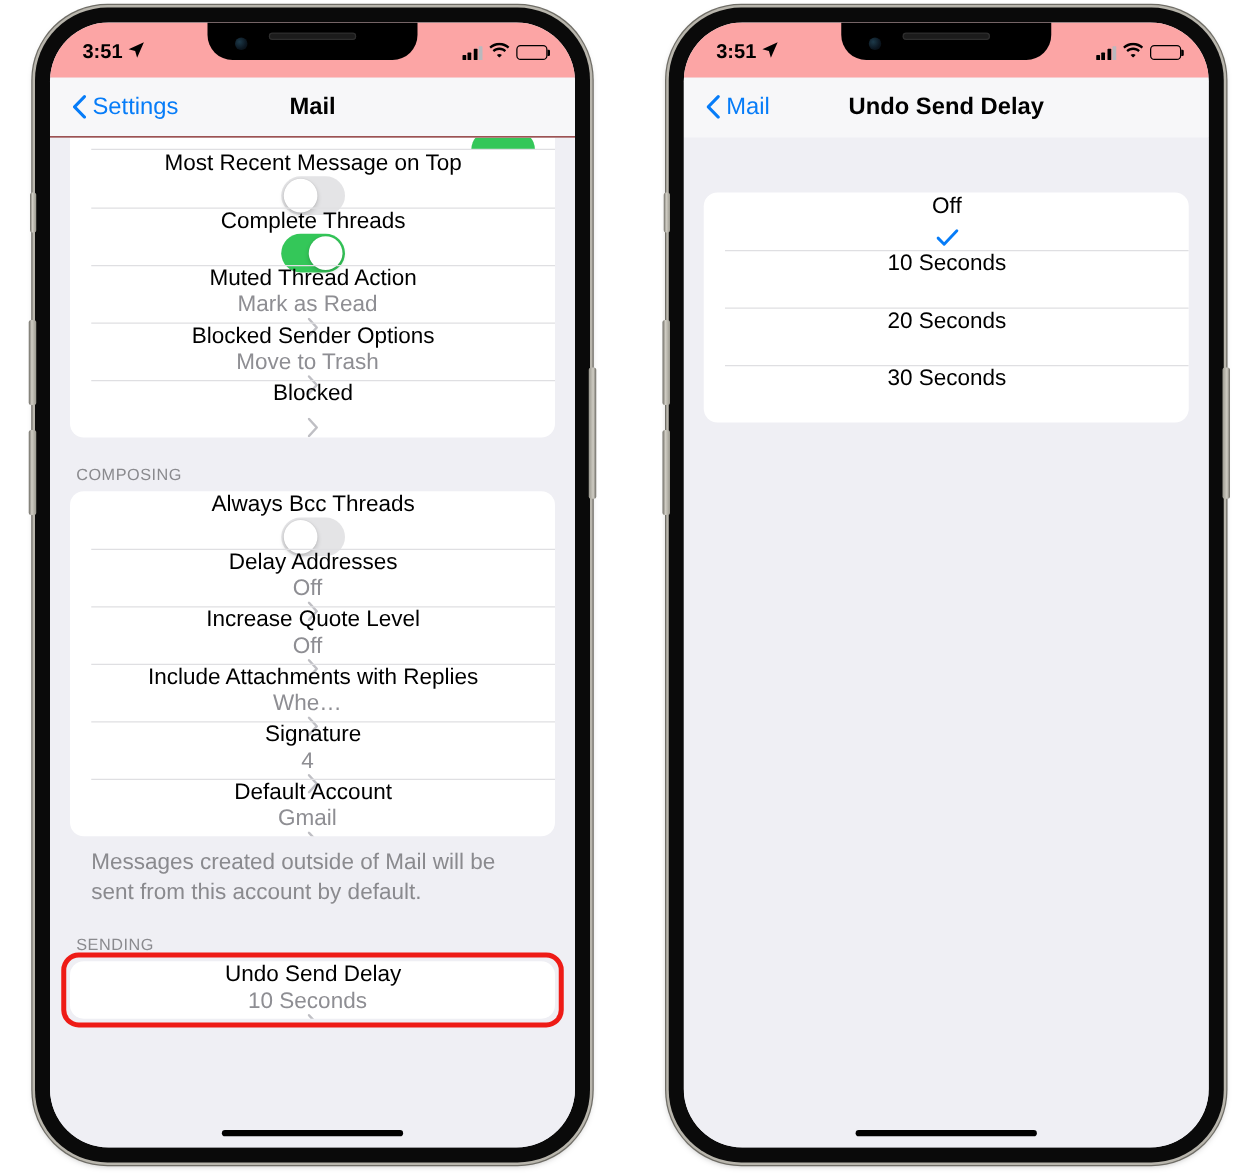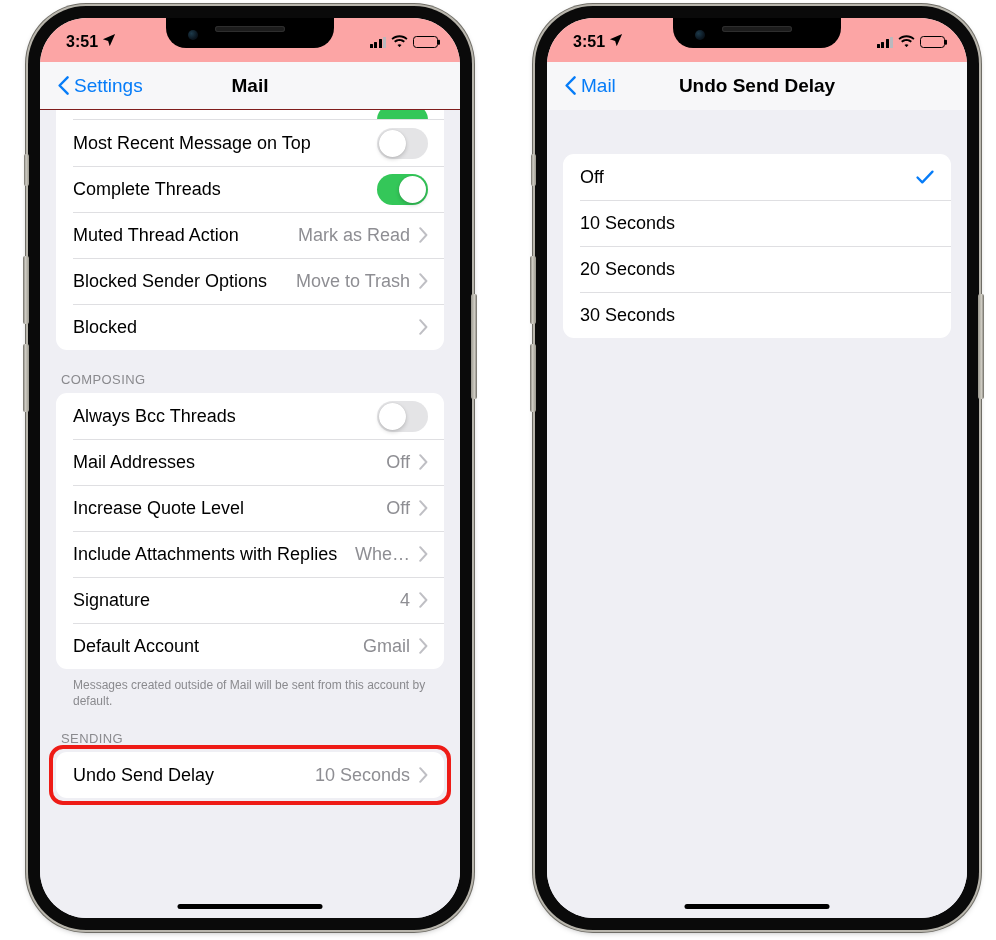--- a/index.html
+++ b/index.html
@@ -112,20 +112,21 @@
   }
   .card {
     background: #fff; margin: 0 16px; border-radius: 11px; overflow: hidden;
   }
   .card.top-cut { border-radius: 0 0 11px 11px; margin-top: 0; }
 
   .row {
     display: flex; align-items: center;
     height: 46px; padding: 0 16px 0 17px;
     position: relative;
+    flex-direction: column;
   }
   .row + .row::before {
     content: ""; position: absolute; left: 17px; right: 0; top: 0;
     height: 1px; background: #dfdfe2;
   }
   .row-label { font-size: 18px; color: #000; flex: 1; white-space: nowrap; }
   .row-value { font-size: 18px; color: #8e8e93; margin-right: 9px; white-space: nowrap; }
   .chev {
     width: 9px; height: 16px; flex: none;
   }
@@ -155,21 +156,21 @@
   }
   .clipped::after {
     content: ""; position: absolute; left: 17px; right: 0; bottom: 0; height: 1px; background: #dfdfe2;
   }
 
   .sec-header {
     font-size: 13px; color: #8a8a8e; letter-spacing: .4px;
     padding: 22px 0 6px 21px; text-transform: uppercase;
   }
   .footer-note {
-    font-size: 12px; color: #8a8a8e; line-height: 1.35;
+    font-size: 18px; color: #8a8a8e; line-height: 1.35;
     padding: 8px 30px 0 33px;
   }
   .gap { height: 22px; }
 
   
   .highlight-wrap { position: relative; margin: 0 16px; }
   .highlight-wrap .card { margin: 0; }
   .highlight-box {
     position: absolute; left: -7px; right: -7px; top: -7px; bottom: -7px;
     border: 4px solid #ee1b16; border-radius: 14px; pointer-events: none;
@@ -294,21 +295,21 @@
         <div class="sec-header">COMPOSING</div>
 
         <div class="card">
           <div class="row">
             <span class="row-label">Always Bcc Threads</span>
             <span class="toggle">
                 <span class="knob"></span>
               </span>
           </div>
           <div class="row">
-            <span class="row-label">Mail Addresses</span>
+            <span class="row-label">Delay Addresses</span>
             <span class="row-value">Off</span>
             <span class="chev">
               <svg width="9" height="16" viewBox="0 0 9 16">
                   <path d="M1.2 1.2 7.4 8l-6.2 6.8" stroke="#bfbfc4" stroke-width="2" fill="none" stroke-linecap="round" stroke-linejoin="round"></path>
                 </svg>
             </span>
           </div>
           <div class="row">
             <span class="row-label">Increase Quote Level</span>
             <span class="row-value">Off</span>

